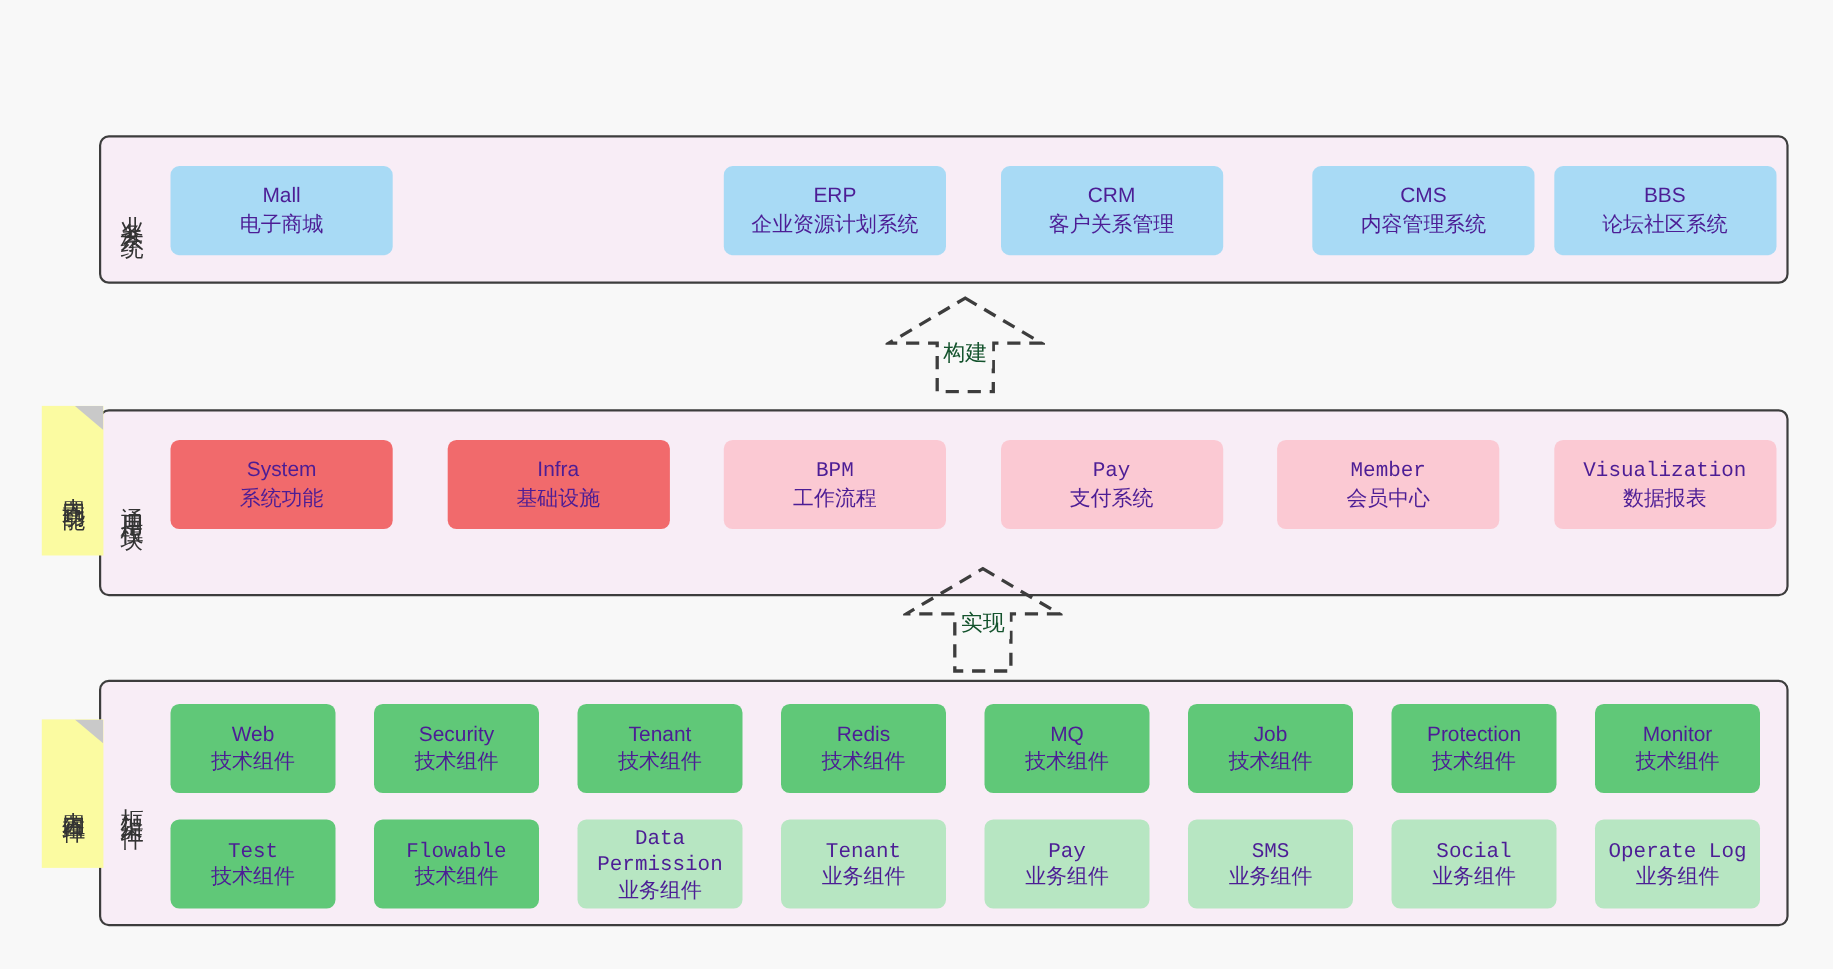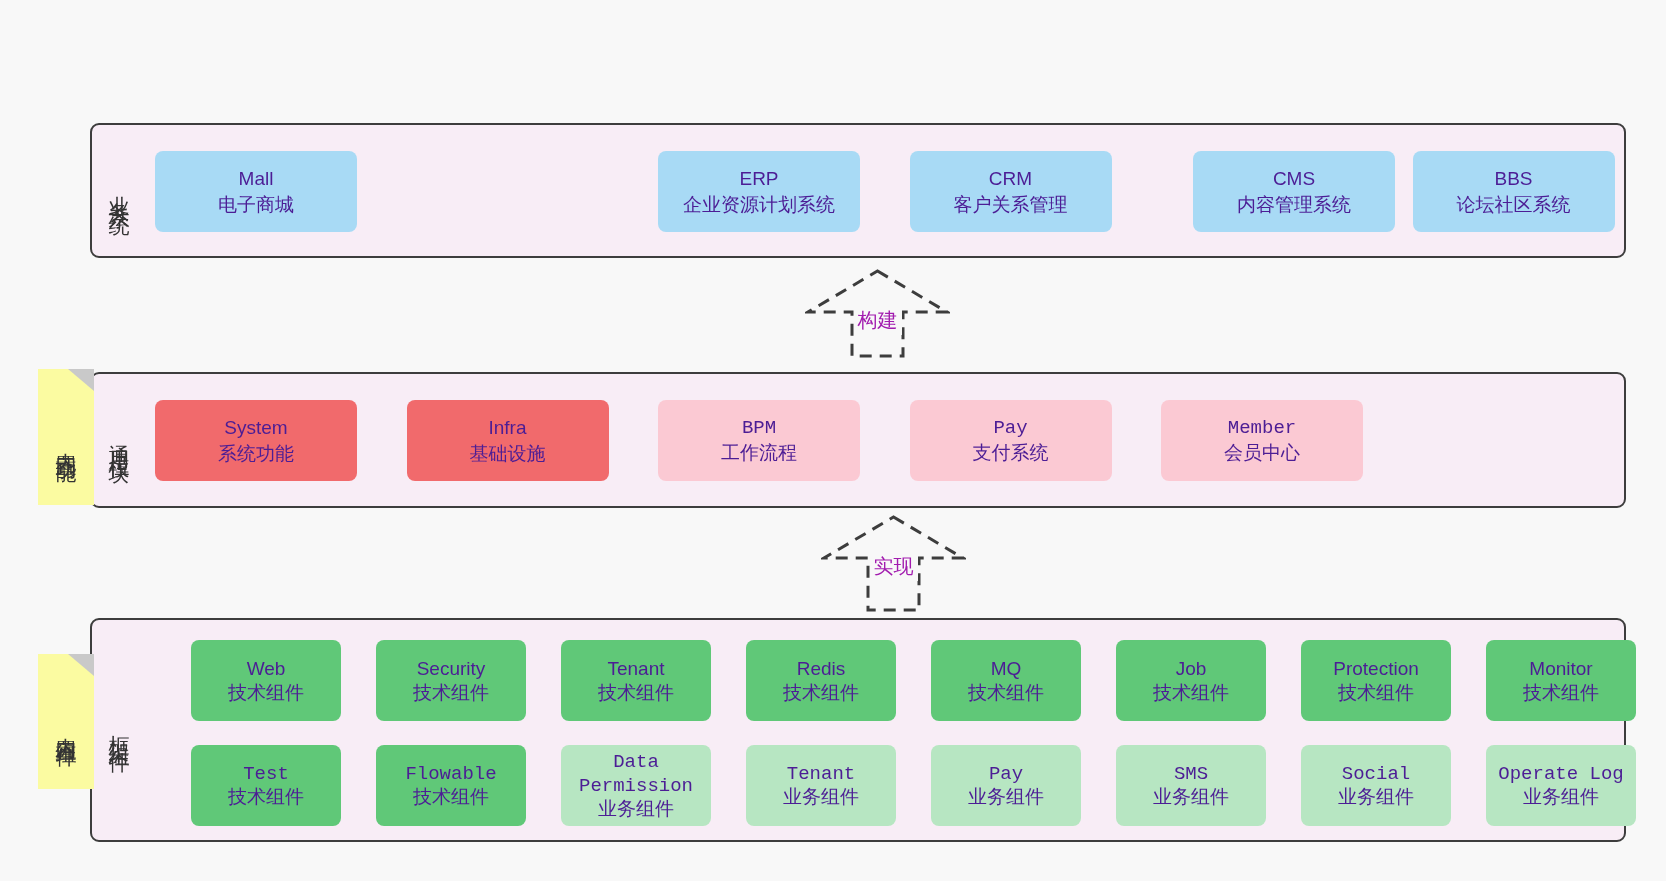--- a/index.html
+++ b/index.html
@@ -13,21 +13,21 @@
   }
   .container {
     position: absolute;
     left: 90px;
     width: 1536px;
     background: #f8edf6;
     border: 2px solid #3d3d3d;
     border-radius: 9px;
   }
   #layer-business  { top: 123px; height: 135px; }
-  #layer-modules   { top: 372px; height: 136px; }
+  #layer-modules   { top: 372px; height: 170px; }
   #layer-framework { top: 618px; height: 224px; }
 
   .vlabel {
     position: absolute;
     left: 13px;
     top: 50%;
     transform: translateY(-50%);
     writing-mode: vertical-rl;
     text-orientation: upright;
     font-size: 21px;
@@ -44,21 +44,21 @@
     border-radius: 8px;
     display: flex;
     flex-direction: column;
     align-items: center;
     justify-content: center;
     text-align: center;
     font-size: 19px;
     line-height: 26px;
     color: #4c1d95;
   }
-  .bx3 { width: 150px; height: 81px; line-height: 24px; padding: 0 4px; margin-left: 36px; }
+  .bx3 { width: 150px; height: 81px; line-height: 24px; padding: 0 4px; }
   .row1 { top: 20px; }
   .row2 { top: 125px; font-family: Liberation Mono, monospace; }
 
   .blue       { background: #a8daf5; }
   .red        { background: #f16a6c; }
   .pink       { background: #fbc9d3; font-family: Liberation Mono, monospace; }
   .green      { background: #60c878; }
   .lightgreen { background: #b7e6c2; }
 
   .tag {
@@ -99,21 +99,21 @@
   #arrow-implement { left: 821px; top: 515px; height: 97px; text-decoration: underline; }
   .arrow svg { display: block; width: 100%; height: 100%; }
   .arrow-label {
     position: absolute;
     left: 50%;
     top: 37px;
     transform: translateX(-50%);
     background: #f8f8f8;
     padding: 1px 4px;
     font-size: 20px;
-    color: #a21caf;
+    color: #14532d;
     white-space: nowrap;
   }
 </style>
 </head>
 <body>
 
 <div class="container" id="layer-business">
   <div class="vlabel">业务系统</div>
 
   <div class="bx blue" style="left:63px">
@@ -166,20 +166,24 @@
     <div>工作流程</div>
   </div>
   <div class="bx pink" style="left:817.5px">
     <div>Pay</div>
     <div>支付系统</div>
   </div>
   <div class="bx pink" style="left:1069px">
     <div>Member</div>
     <div>会员中心</div>
   </div>
+  <div class="bx pink" style="left:1320.5px">
+    <div>Visualization</div>
+    <div>数据报表</div>
+  </div>
 </div>
 
 <div class="arrow" id="arrow-implement">
   <svg viewBox="0 0 145 97">
     <polygon points="72.5,2 142,43 98,43 98,95 47,95 47,43 3,43" fill="none" stroke="#3d3d3d" stroke-width="3" stroke-dasharray="12 8"></polygon>
   </svg>
   <div class="arrow-label">实现</div>
 </div>
 
 <div class="tag" id="tag-components">

